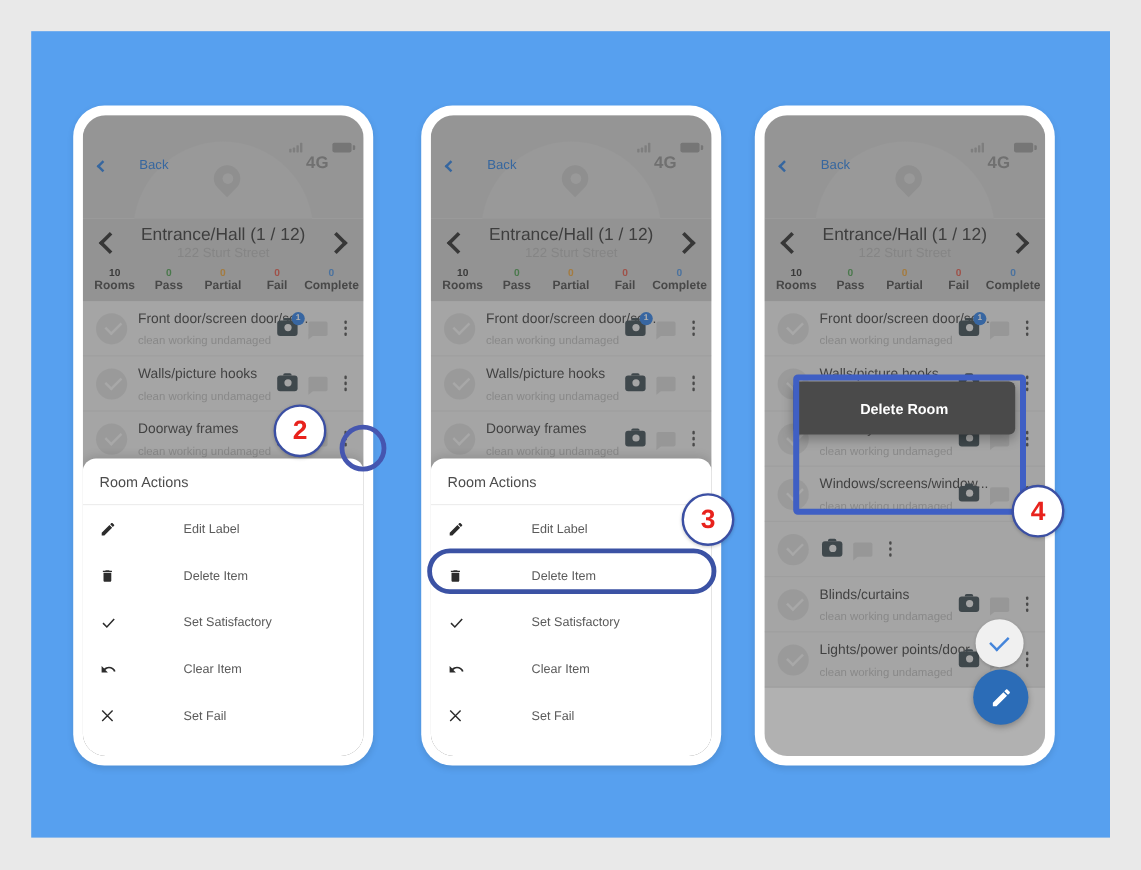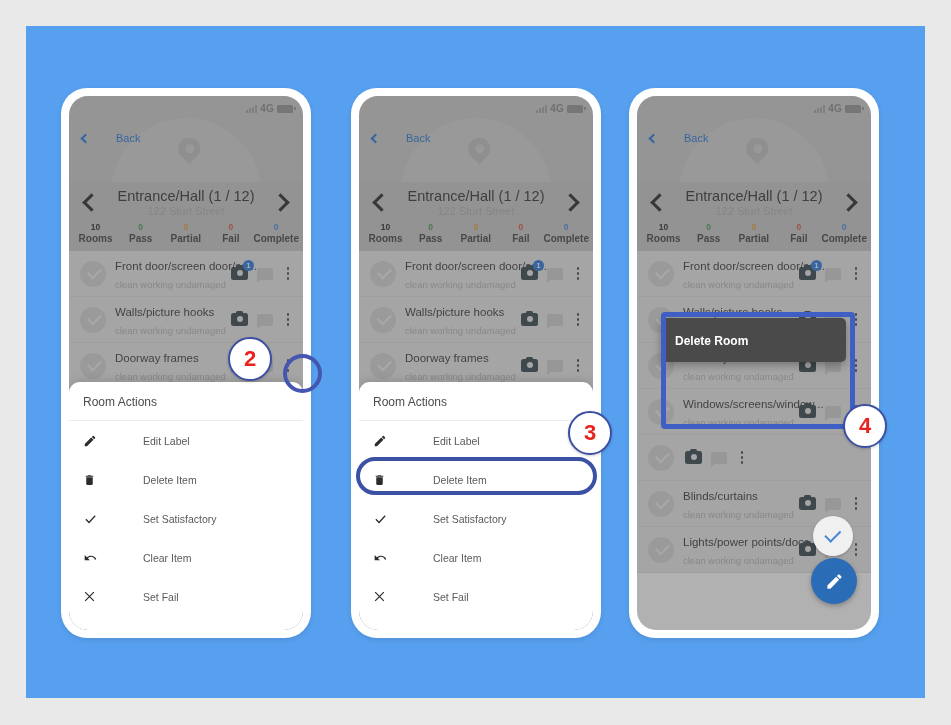--- a/index.html
+++ b/index.html
@@ -56,21 +56,21 @@
   .statusbar{
     position:absolute; right:10px; top:7px; display:flex; align-items:center; gap:3px;
     z-index:3;
   }
   .bars{ display:flex; align-items:flex-end; gap:1px; height:8px; }
   .bars i{ display:block; width:2px; background:#a8a8a8; border-radius:.5px; }
   .bars i:nth-child(1){height:3px}
   .bars i:nth-child(2){height:4.5px}
   .bars i:nth-child(3){height:6px}
   .bars i:nth-child(4){height:8px}
-  .net{ font-size:10px; font-weight:bold; color:#8f8f8f; letter-spacing:.2px; }
+  .net{ font-size:14px; font-weight:bold; color:#8f8f8f; letter-spacing:.2px;margin-top:24px; }
   .batt{
     width:16px; height:8px; background:#9a9a9a; border-radius:1.5px; position:relative;
   }
   .batt::after{
     content:""; position:absolute; right:-2.5px; top:2.3px;
     width:2px; height:3.4px; background:#9a9a9a; border-radius:0 1px 1px 0;
   }
 
   .backrow{
     position:absolute; left:13px; top:36px; display:flex; align-items:center; gap:2px;
@@ -160,29 +160,29 @@
     font-size:12px; color:#4c4c4c; padding:13px 14px 11px;
     border-bottom:1px solid #ededed;
   }
   .menu-item{
     position:relative; display:flex; align-items:center; height:39px; padding:0 14px;
   }
   .menu-item .mi-icon{
     width:22px; flex:none; display:flex; align-items:center; justify-content:flex-start;
     color:#2c2c2c;
   }
-  .menu-item .mi-label{ font-size:10.5px; color:#5a5a5a; margin-left:6px;padding-left:32px; }
+  .menu-item .mi-label{ font-size:10.5px; color:#5a5a5a; margin-left:16px;padding-left:32px; }
 
   
   .dialog{
     position:absolute; left:24px; top:222px; width:185px; z-index:9;
     background:#4a4a4a; border-radius:5px; overflow:hidden;
     box-shadow:0 3px 10px rgba(0,0,0,.3);
   }
-  .dlg-body{ padding:16px 14px 14px; text-align:left; }
+  .dlg-body{ padding:16px 14px 14px; text-align:center; }
   .dlg-title{ font-size:12px; font-weight:bold; color:#fff; }
   .dlg-msg{ font-size:10px; color:#e2e2e2; margin-top:6px; line-height:13px; }
   .dlg-actions{ display:flex; border-top:1px solid #5d5d5d; }
   .dlg-btn{
     flex:1; text-align:center; padding:9px 0; font-size:11px; color:#5f9cf0;
   }
   .dlg-btn + .dlg-btn{ border-left:1px solid #5d5d5d; }
 
   
   .fab{

